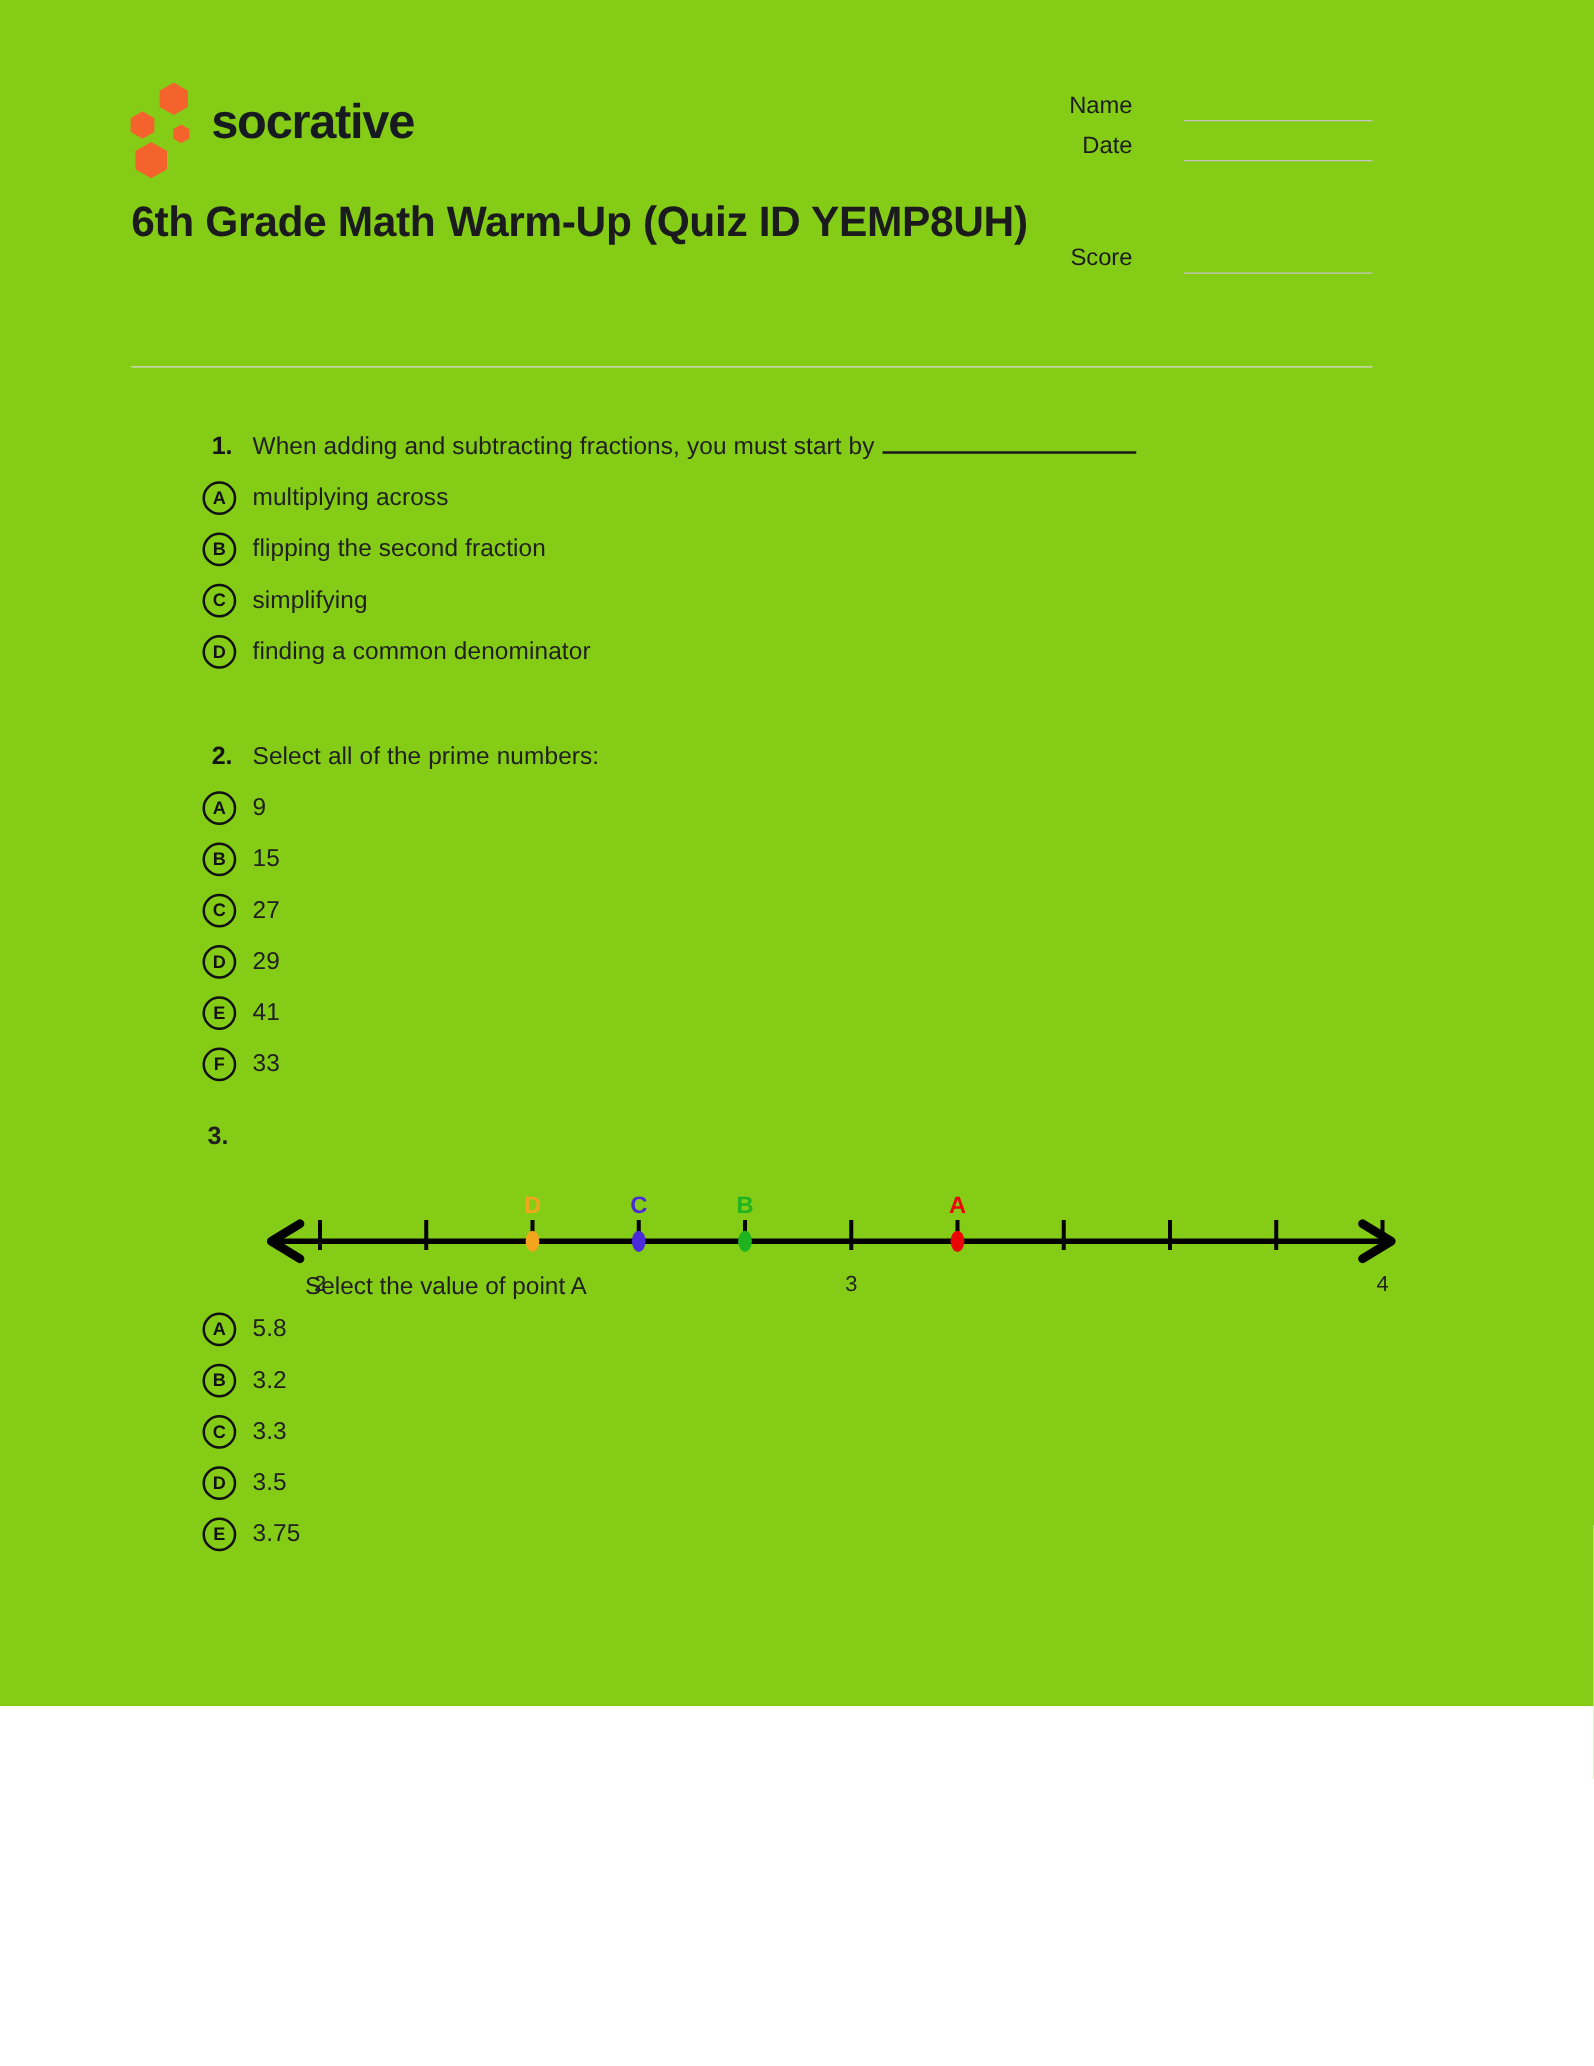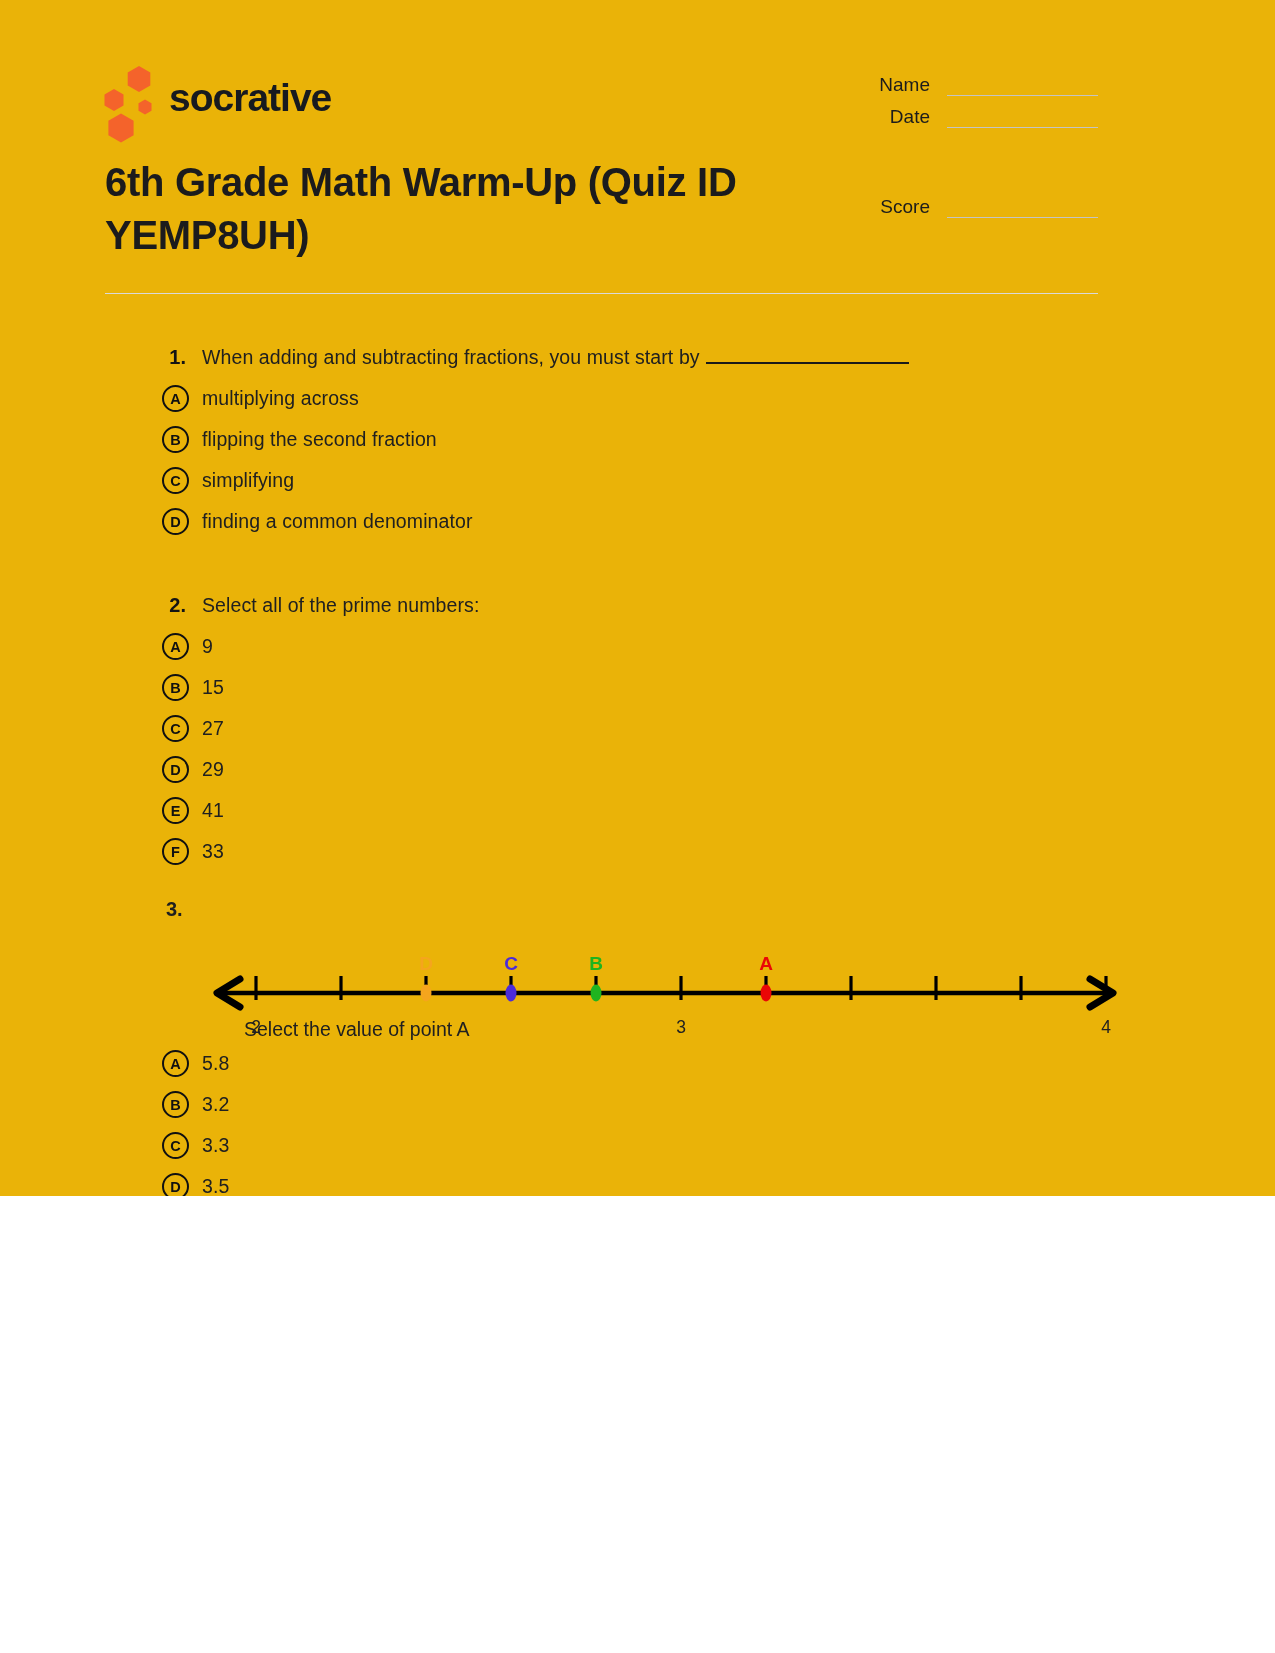--- a/index.html
+++ b/index.html
@@ -1,44 +1,44 @@
 <!DOCTYPE html>
 <html><head>
 <meta charset="utf-8">
 <style>
   * { margin:0; padding:0; box-sizing:border-box; }
   html,body { background:#ffffff; }
   .page {
     position:relative;
-    width:1275px; height:1196px;
-    background:#eab308;
+    width:1275px; height:1365px;
+    background:#84cc16;
     font-family:"Liberation Sans", sans-serif;
     color:#1f1f1f;
     overflow:hidden;
     text-decoration:underline;
   }
 
   
   .logo { position:absolute; left:103px; top:64px; display:flex; align-items:flex-start; gap:11px; }
   .logo-wordmark {
     font-size:39px; font-weight:700; letter-spacing:-1px;
     color:#171a1f; margin-top:14px; line-height:1;
   }
 
   .fields { position:absolute; left:820px; top:74px; width:278px; }
-  .field-row { display:flex; align-items:flex-start; margin-bottom:9px; }
+  .field-row { display:flex; align-items:flex-end; margin-bottom:9px;gap:24px; }
   .field-label { flex:1; text-align:right; font-size:19px; color:#1c1c1c; padding-right:17px; line-height:1.2; }
   .field-line { width:151px; border-bottom:1.5px solid #c4c4c4; height:22px; }
 
   .score-field { position:absolute; left:820px; top:196px; width:278px; }
 
   
   .title {
     position:absolute; left:105px; top:156px; width:745px;
-    font-size:40px; font-weight:700; line-height:1.33; color:#1b1b1d;
+    font-size:34px; font-weight:700; line-height:1.33; color:#1b1b1d;
     letter-spacing:-0.3px;
   }
 
   .divider { position:absolute; left:105px; top:293px; width:993px; border-top:1.5px solid #dadada; }
 
   
   .question { position:absolute; left:150px; width:1000px; }
   .q-head { display:flex; align-items:baseline; }
   .q-num { font-weight:700; font-size:20px; color:#141414; min-width:36px; text-align:right; }
   .q-text { font-size:19.5px; color:#202020; margin-left:16px; letter-spacing:0.1px;margin-top:16px; }

